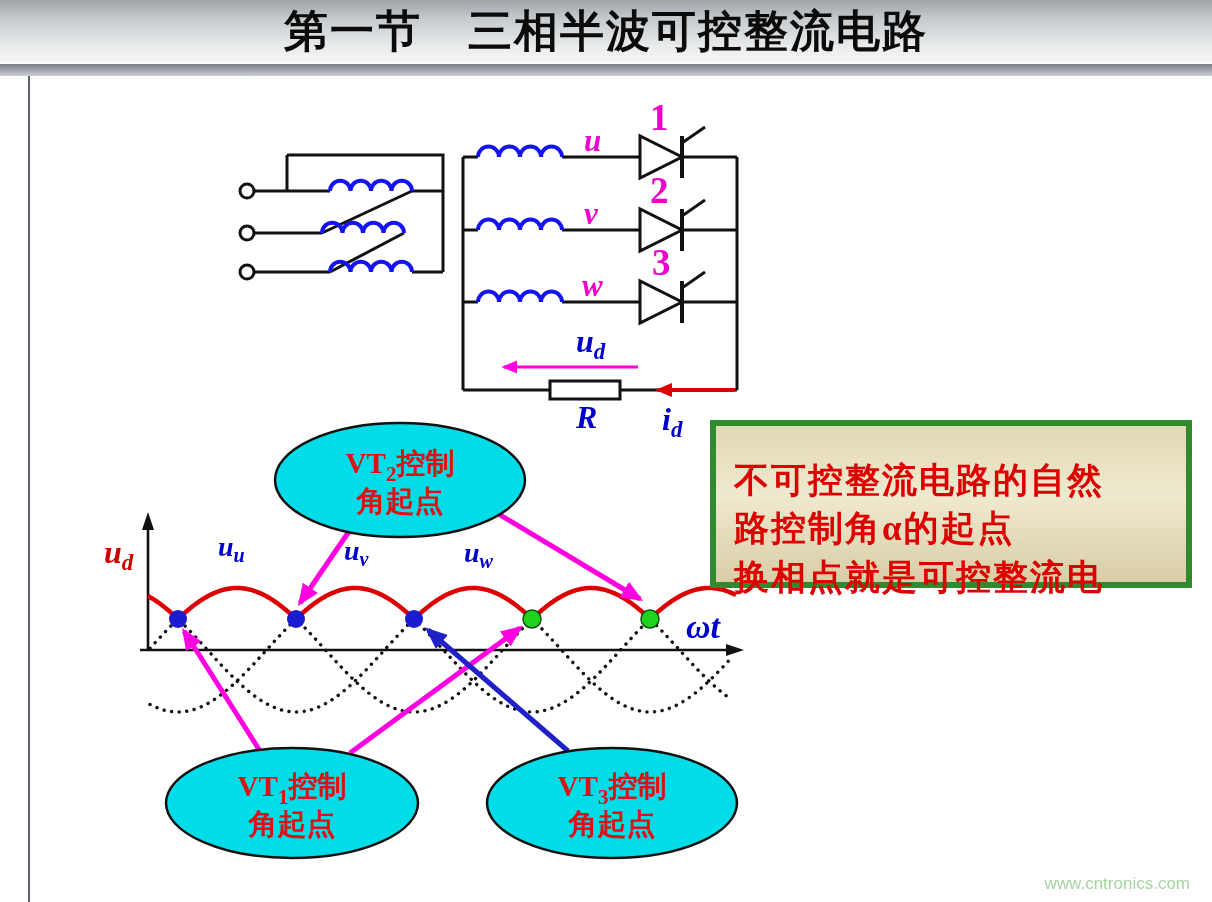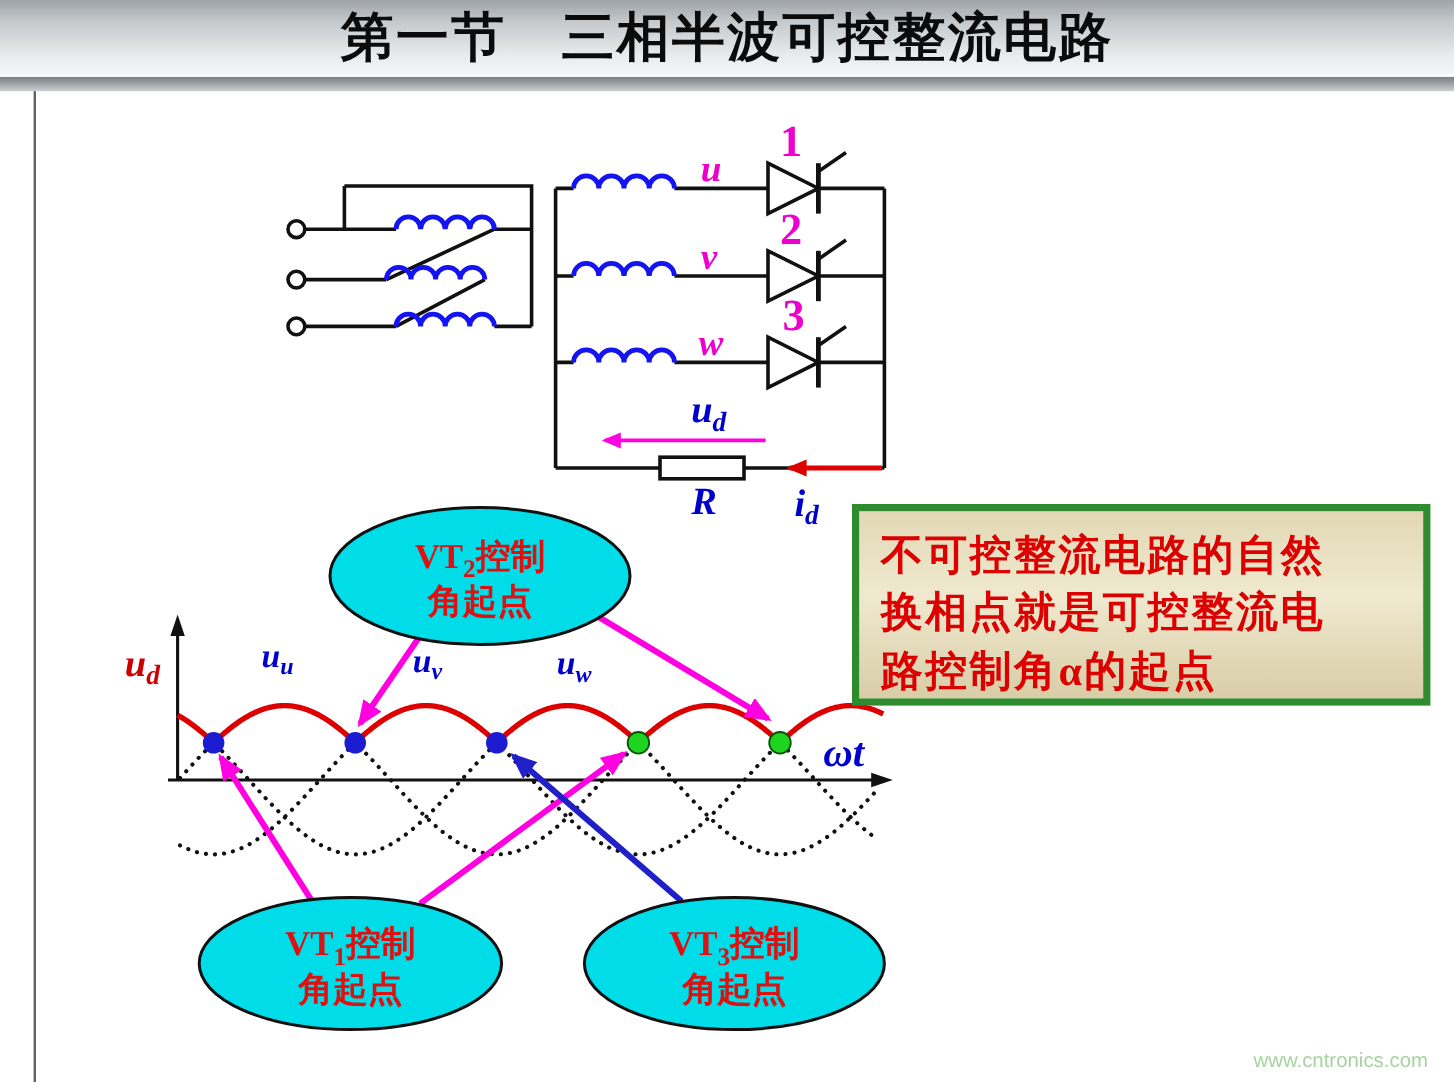--- a/index.html
+++ b/index.html
@@ -22,21 +22,21 @@
     background:linear-gradient(180deg,#7a7f85 0%,#9aa0a5 45%,#cdd0d3 100%);
   }
   .edge-line{
     position:absolute;left:28px;top:76px;width:2px;height:826px;background:#60606a;
   }
   svg{position:absolute;left:0;top:0;}
   .notebox{
     position:absolute;left:710px;top:420px;width:482px;height:168px;box-sizing:border-box;
     border:6px solid #2e8b2e;
     background:linear-gradient(180deg,#e2d8b4 0%,#efe9cf 45%,#d8cda6 100%);
-    padding:13px 18px;
+    padding:31px 18px;
   }
   .notebox div{
     color:#dd0000;font-weight:bold;font-size:35px;line-height:1.38;letter-spacing:2px;
     font-family:"Liberation Serif",serif;white-space:nowrap;
   }
   .watermark{
     position:absolute;right:22px;bottom:8px;color:#a6d4a0;font-size:17px;
     font-family:"Liberation Sans",sans-serif;
     margin-left:12px;
   }
@@ -173,17 +173,17 @@
     <text x="292" y="834" font-size="29" font-weight="bold" fill="#dd1111" text-anchor="middle"><tspan>角起点</tspan></text>
 
     <ellipse cx="612" cy="803" rx="125" ry="55" fill="#00dce8" stroke="#111" stroke-width="2.5"></ellipse>
     <text x="612" y="796" font-size="29" font-weight="bold" fill="#dd1111" text-anchor="middle"><tspan>VT</tspan><tspan font-size="21" dy="8">3</tspan><tspan dy="-8">控制</tspan></text>
     <text x="612" y="834" font-size="29" font-weight="bold" fill="#dd1111" text-anchor="middle"><tspan>角起点</tspan></text>
   </g>
 </svg>
 
 <div class="notebox">
   <div>不可控整流电路的自然</div>
+  <div>路控制角α的起点</div>
   <div>换相点就是可控整流电</div>
-  <div>路控制角α的起点</div>
 </div>
 
 <div class="watermark">www.cntronics.com</div>
 
 </body></html>

